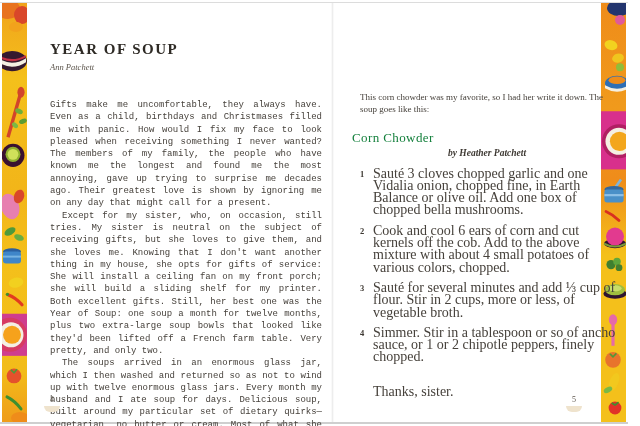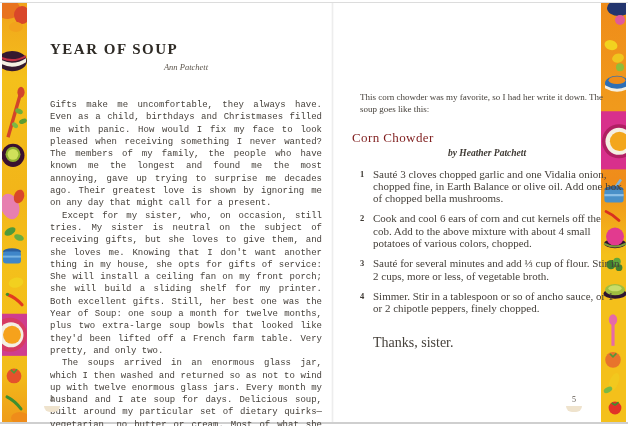--- a/index.html
+++ b/index.html
@@ -44,21 +44,20 @@
     font-size: 15px;
     font-weight: bold;
     letter-spacing: 1.5px;
     color: #2e2a25;
   }
   .essay-author {
     margin: 4px 0 16px 0;
     font-style: italic;
     font-size: 8.5px;
     color: #5c554c;
-    text-align: center;
   }
   .body-copy {
     margin: 0;
     font-size: 9px;
     line-height: 12.3px;
     text-align: justify;
     color: #46413b;
     font-family: Liberation Mono, monospace;
   }
   .body-copy.first { margin-top: 27px; }
@@ -74,21 +73,21 @@
     margin: 8px;
     font-size: 9px;
     line-height: 12.3px;
     color: #46413b;
   }
   .recipe-title {
     margin: 14px 0 0 0;
     font-size: 13px;
     font-weight: normal;
     letter-spacing: 0.4px;
-    color: #7f1d1d;
+    color: #15803d;
   }
   .recipe-byline {
     margin: 2px 0 0 0;
     font-size: 9.5px;
     font-weight: bold;
     font-style: italic;
     color: #3e3933;
     text-align: center;
   }
   .steps { margin-top: 10px; }
@@ -100,21 +99,21 @@
     flex: none;
     width: 13px;
     margin-left: 8px;
     font-weight: bold;
     font-size: 8.5px;
     line-height: 12.3px;
     color: #3e3933;
   }
   .step-text {
     flex: 1;
-    font-size: 11px;
+    font-size: 14px;
     line-height: 12.3px;
     color: #46413b;
   }
   .closing-line {
     margin: 20px 0 0 21px;
     font-size: 14px;
     color: #46413b;
   }
   
   .folio {

